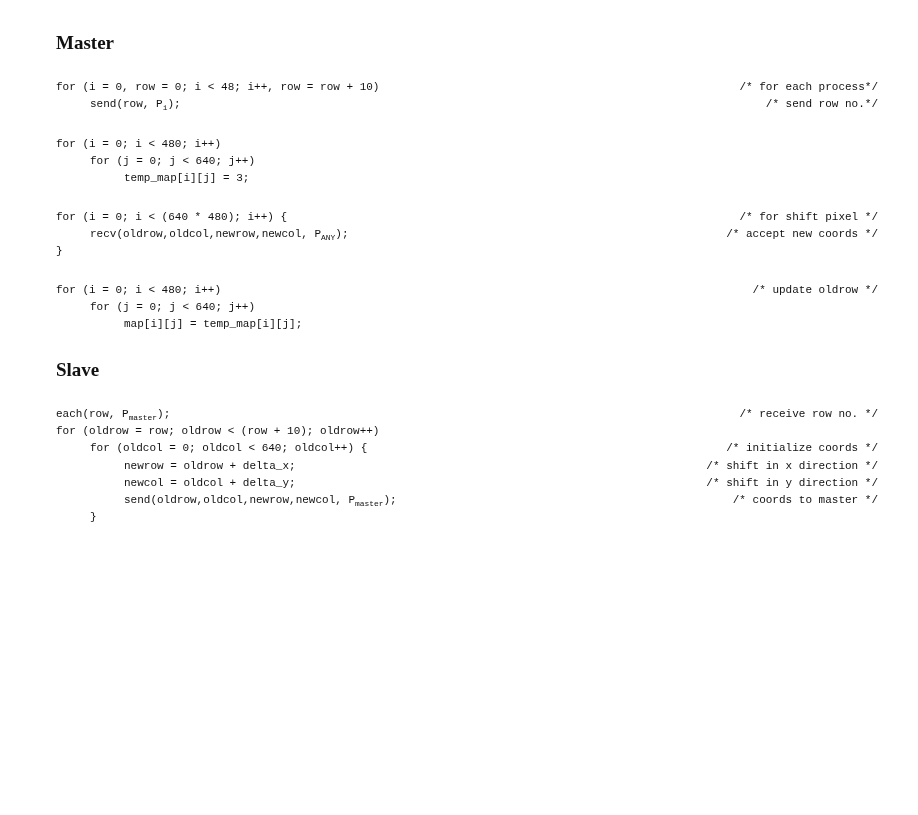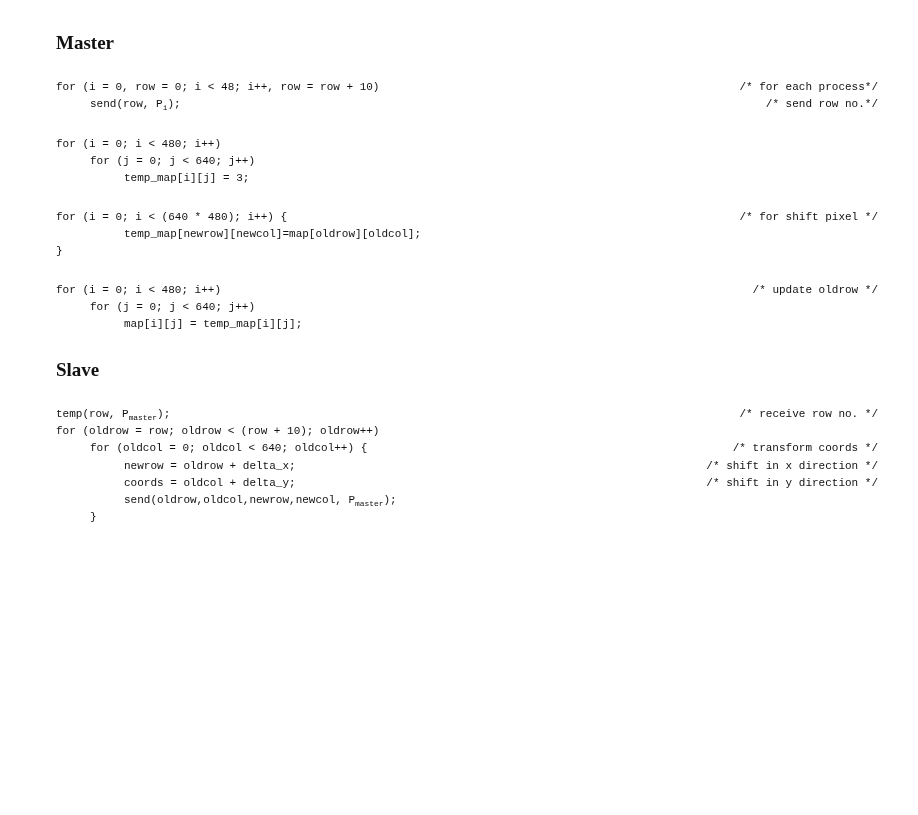--- a/index.html
+++ b/index.html
@@ -69,21 +69,22 @@
     <span class="code ind2">temp_map[i][j] = 3;</span>
   </div>
 </div>
 
 <div class="block">
   <div class="row">
     <span class="code">for (i = 0; i &lt; (640 * 480); i++) {</span>
     <span class="comment">/* for shift pixel */</span>
   </div>
   <div class="row">
-    <span class="code ind2">temp_map[newrow][newcol]=map[oldrow][oldcol];</span>
+    <span class="code ind1"><span>recv(oldrow,oldcol,newrow,newcol, P</span><sub>ANY</sub><span>);</span></span>
+    <span class="comment">/* accept new coords */</span>
   </div>
   <div class="row">
     <span class="code">}</span>
   </div>
 </div>
 
 <div class="block">
   <div class="row">
     <span class="code">for (i = 0; i &lt; 480; i++)</span>
     <span class="comment">/* update oldrow */</span>
@@ -93,37 +94,38 @@
   </div>
   <div class="row">
     <span class="code ind2">map[i][j] = temp_map[i][j];</span>
   </div>
 </div>
 
 <div class="heading">Slave</div>
 
 <div class="block">
   <div class="row">
-    <span class="code"><span>temp(row, P</span><sub>master</sub><span>);</span></span>
+    <span class="code"><span>each(row, P</span><sub>master</sub><span>);</span></span>
     <span class="comment">/* receive row no. */</span>
   </div>
   <div class="row">
     <span class="code">for (oldrow = row; oldrow &lt; (row + 10); oldrow++)</span>
   </div>
   <div class="row">
     <span class="code ind1">for (oldcol = 0; oldcol &lt; 640; oldcol++) {</span>
-    <span class="comment">/* transform coords */</span>
+    <span class="comment">/* initialize coords */</span>
   </div>
   <div class="row">
     <span class="code ind2">newrow = oldrow + delta_x;</span>
     <span class="comment">/* shift in x direction */</span>
   </div>
   <div class="row">
-    <span class="code ind2">coords = oldcol + delta_y;</span>
+    <span class="code ind2">newcol = oldcol + delta_y;</span>
     <span class="comment">/* shift in y direction */</span>
   </div>
   <div class="row">
     <span class="code ind2"><span>send(oldrow,oldcol,newrow,newcol, P</span><sub>master</sub><span>);</span></span>
+    <span class="comment">/* coords to master */</span>
   </div>
   <div class="row">
     <span class="code ind1">}</span>
   </div>
 </div>
 
 </body></html>

